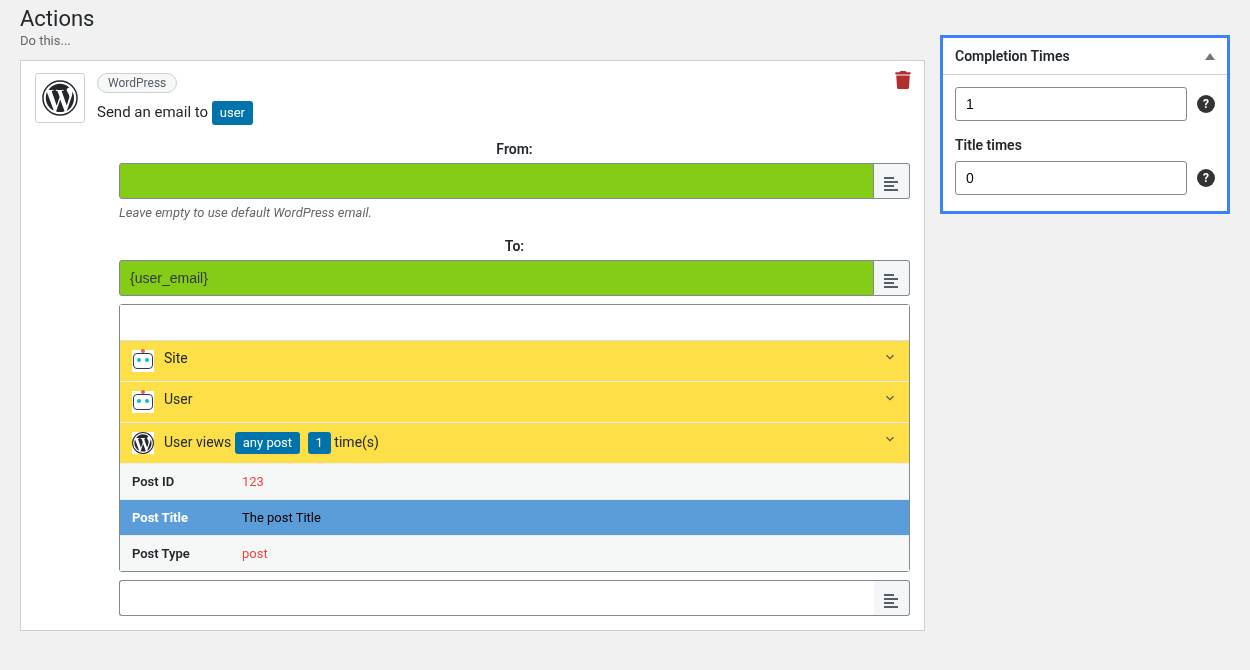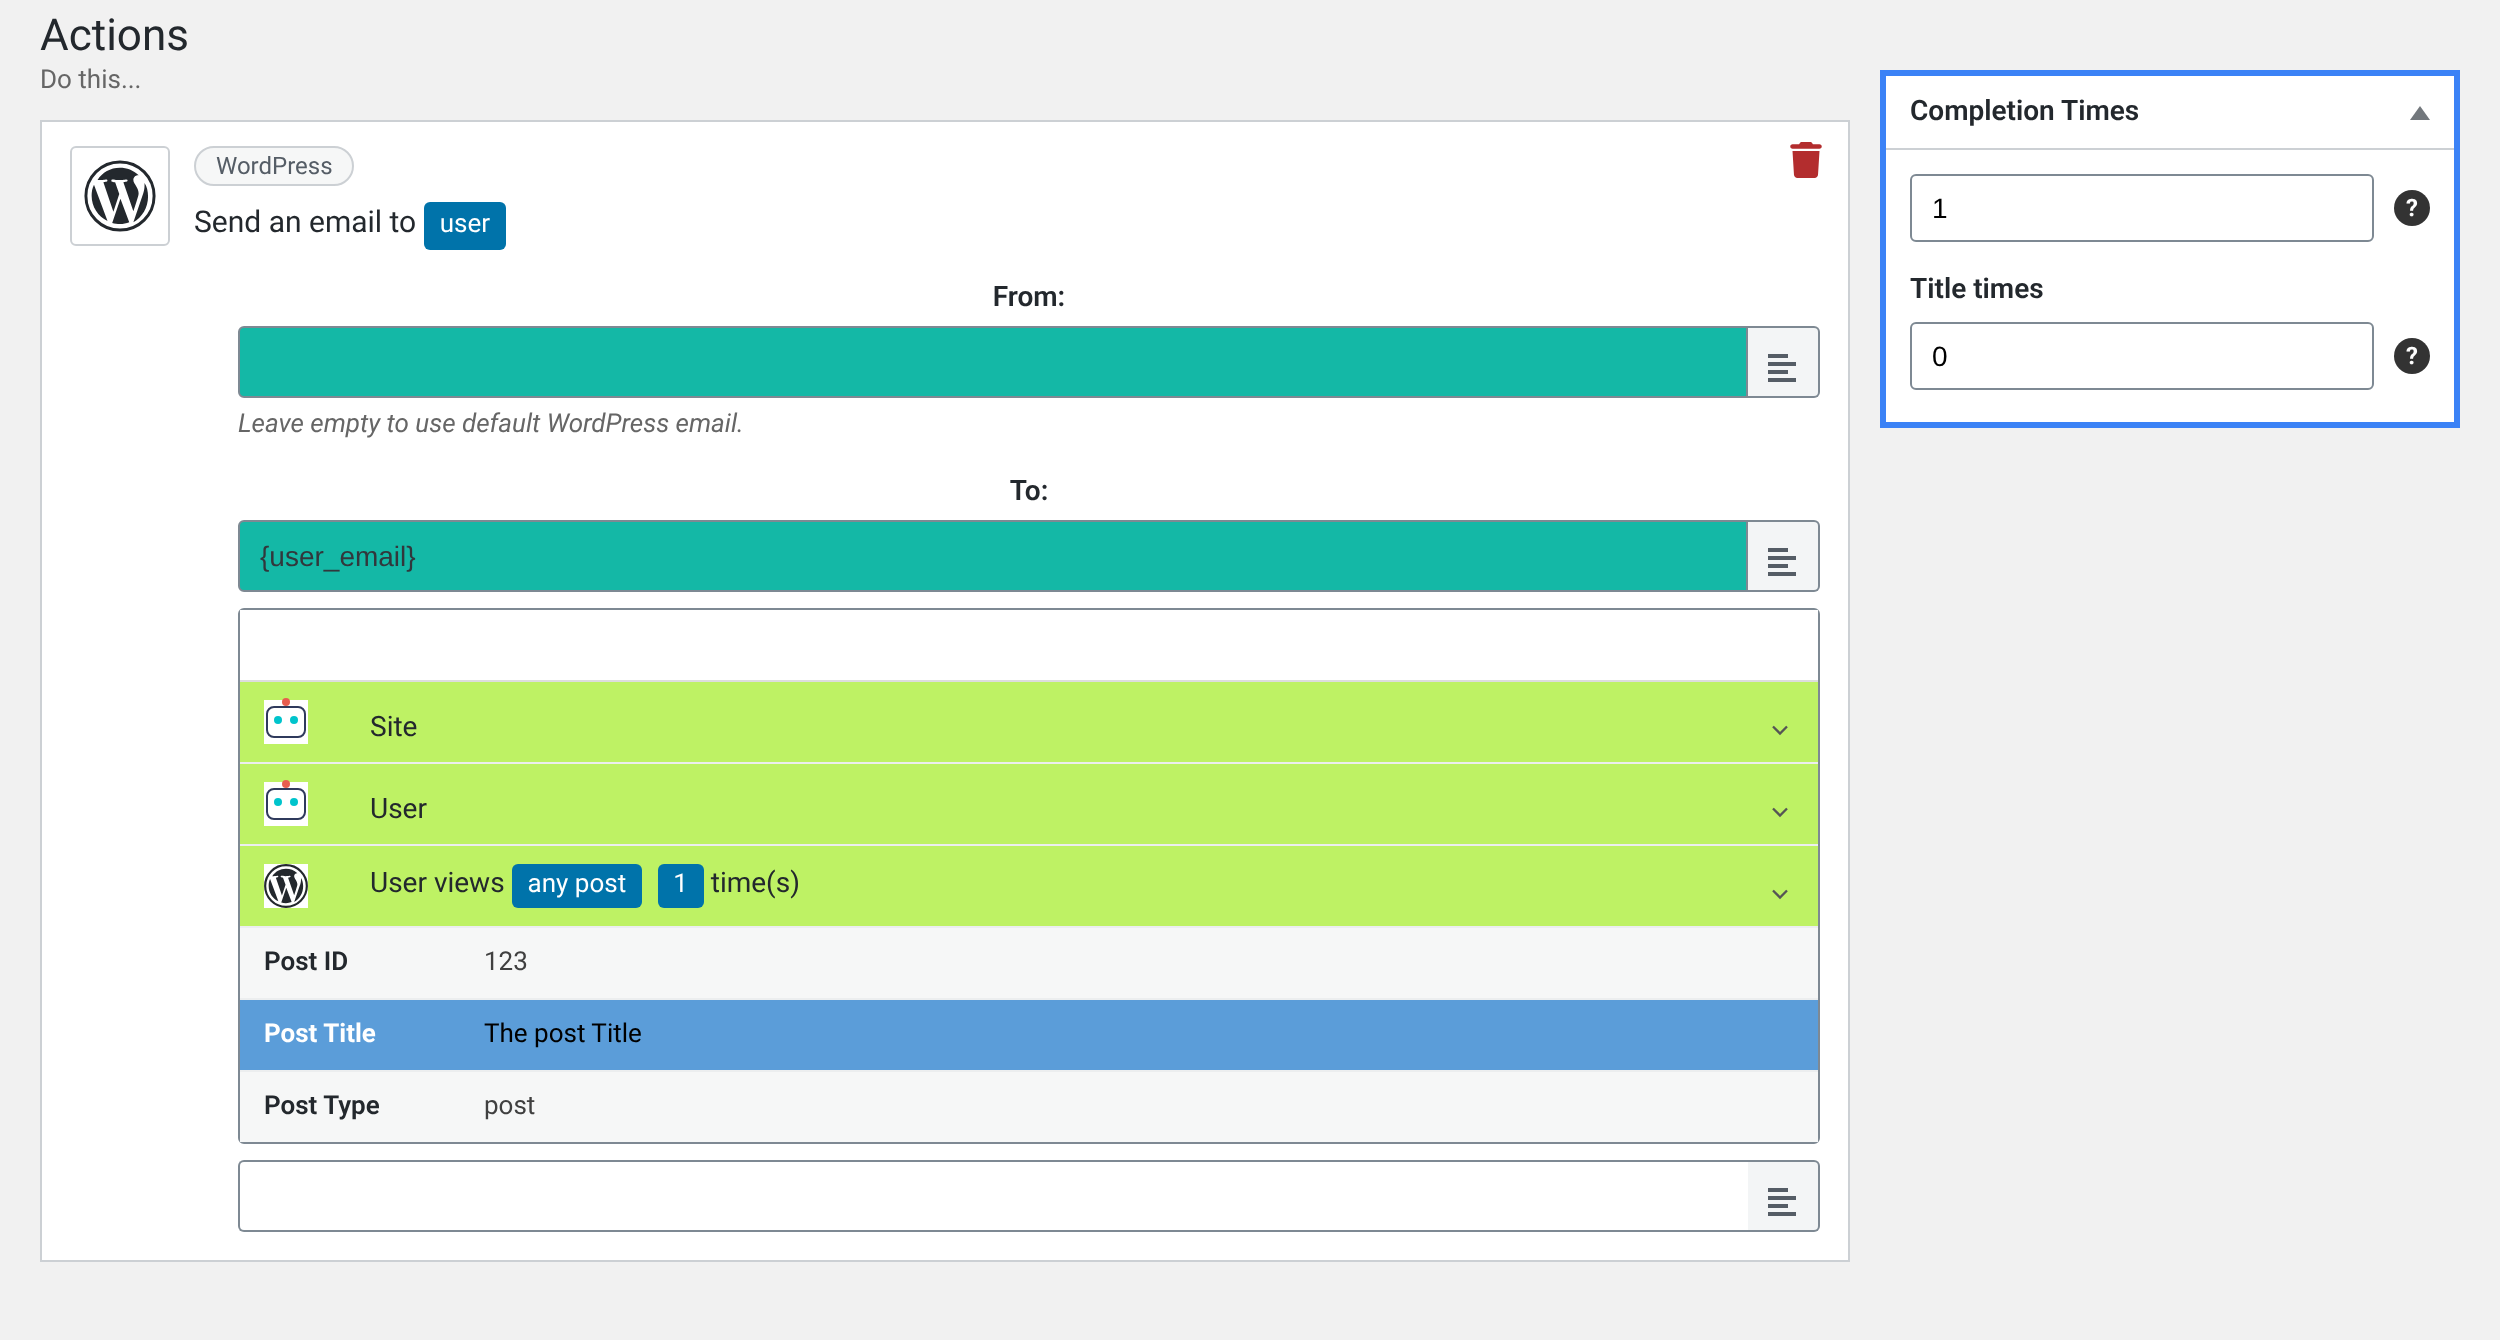--- a/index.html
+++ b/index.html
@@ -72,21 +72,21 @@
   .action-sentence { margin-top:8px; font-size:15px; color:#23282d; }
 
   .form-area { margin-left:84px; margin-top:16px; }
 
   .field-label { font-weight:600; font-size:14px; margin-bottom:6px;text-align:center; }
   .field-row { display:flex; }
   .text-input {
     flex:1;
     border:1px solid #7e8993;
     border-radius:3px 0 0 3px;
-    background:#14b8a6;
+    background:#84cc16;
     height:36px;
     padding:4px 10px;
     font-size:14px;
     color:#32373c;
   }
   .input-addon {
     width:36px;height:36px;
     border:1px solid #7e8993;
     border-left:none;
     border-radius:0 3px 3px 0;
@@ -112,28 +112,27 @@
     padding:4px 10px;
     font-size:14px;
   }
 
   .scroll-area {
     max-height:241px;
     overflow-y:scroll;
     position:relative;
   }
   .cat-row {
-    display:flex; align-items:flex-end;
+    display:flex; align-items:flex-start;
     padding:9px 12px;
     border-top:1px solid #eceeef;
     font-size:14px;
     color:#23282d;
     cursor:pointer;
-    background:#bef264;
-    gap:21px;
+    background:#fde047;
   }
   .cat-row:first-child{border-top:none;}
   .cat-icon{
     width:22px;height:22px;
     background:#fff;
     margin-right:10px;
     display:flex;align-items:center;justify-content:center;
   }
   .cat-icon svg{width:22px;height:22px;}
   .cat-spacer{flex:1;}
@@ -148,21 +147,21 @@
     color:#23282d;
     cursor:pointer;
   }
   .opt-row.selected {
     background:#5b9dd9;
     color:#fff;
   }
   .opt-row.selected .opt-val{color:#000000;}
   .opt-key{width:110px;font-weight:600;}
   .opt-row.selected .opt-key{font-weight:700;}
-  .opt-val{color:#404040;}
+  .opt-val{color:#ef4444;}
 
   
   .meta-box {
     background:#fff;
     border:3px solid #3b82f6;
   }
   .meta-box-header {
     display:flex; align-items:center;
     padding:10px 12px;
     border-bottom:1px solid #ccd0d4;

